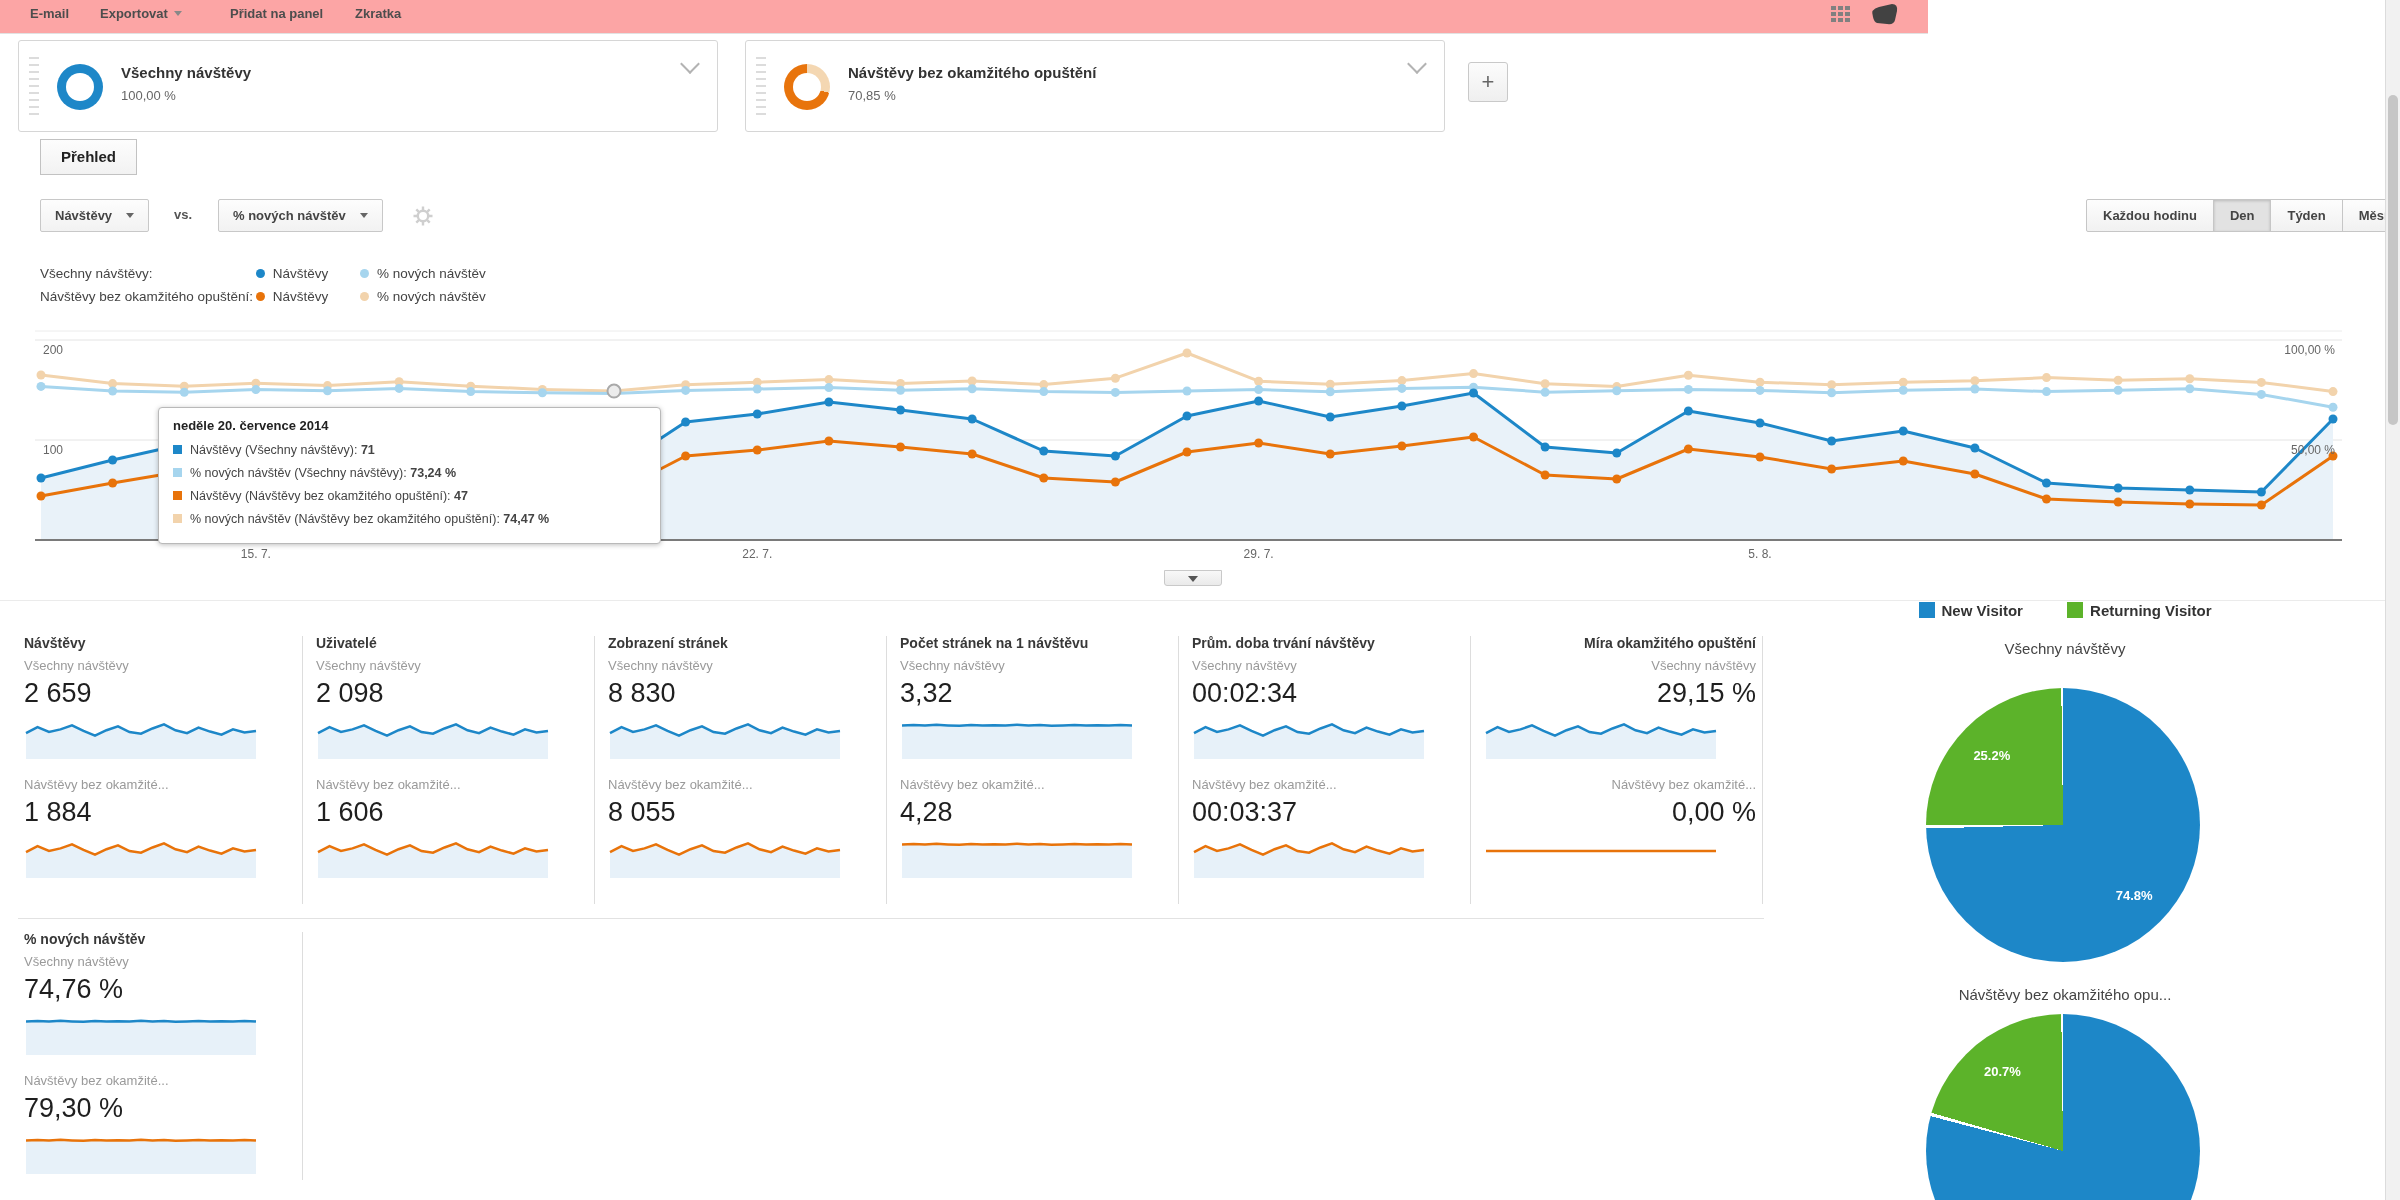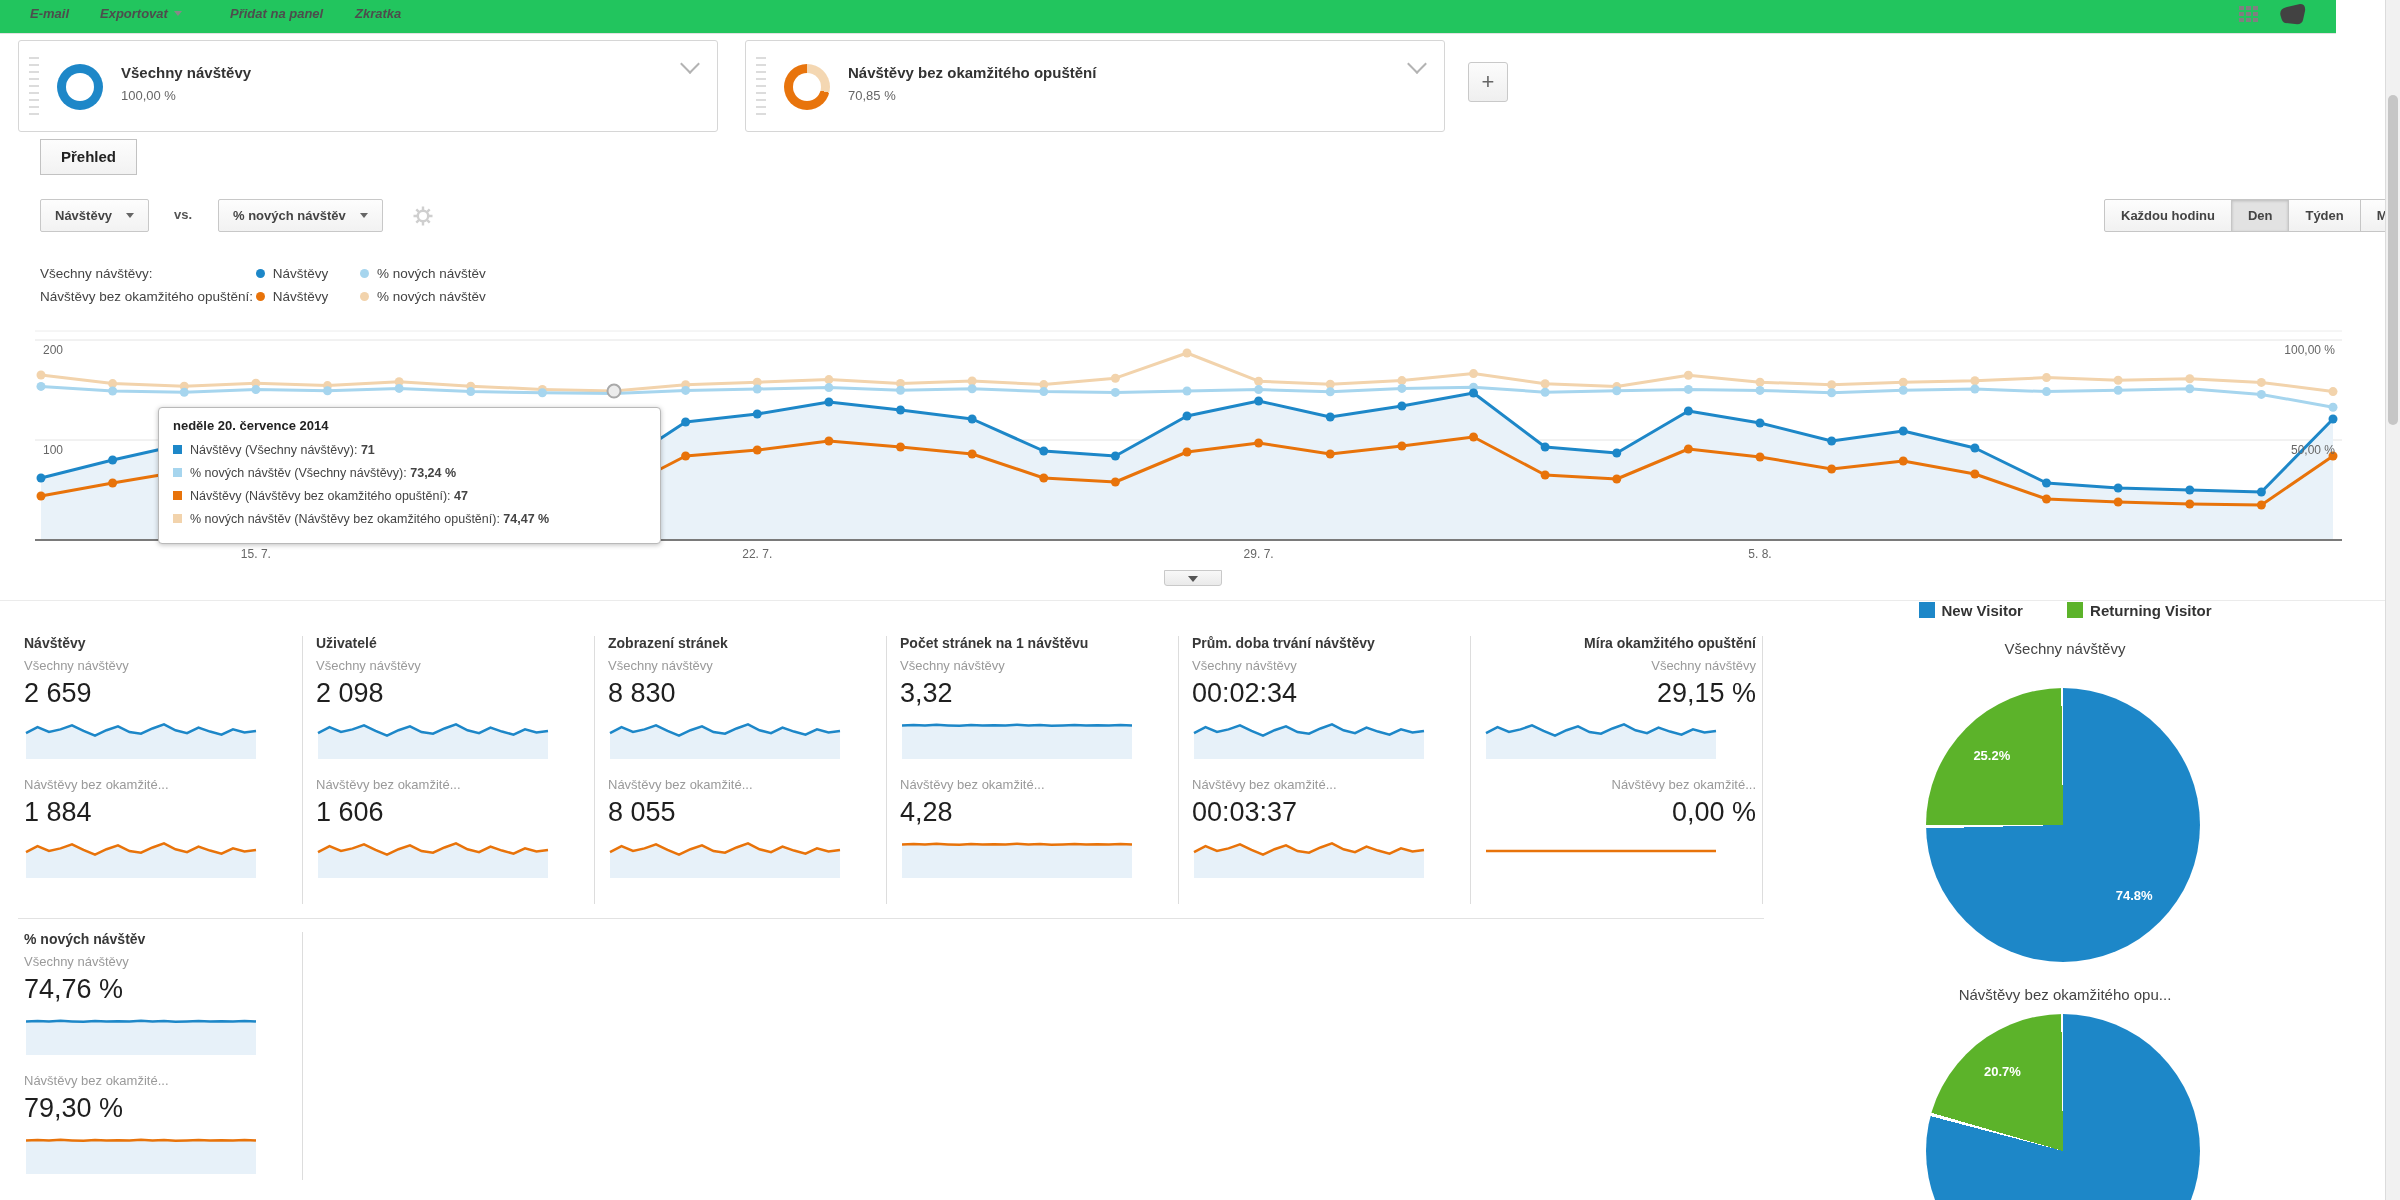--- a/index.html
+++ b/index.html
@@ -1,19 +1,19 @@
 <!DOCTYPE html>
 <html><head>
 <meta charset="utf-8">
 <style>
   html,body{margin:0;padding:0;}
   body{width:2400px;height:1200px;overflow:hidden;position:relative;background:#fff;
        font-family:"Liberation Sans",sans-serif;color:#333;}
   
-  .topbar{position:absolute;left:0;top:0;width:2336px;height:33px;background:#22c55e;border-bottom:1px solid #e2e2e2;font-style:italic;}
+  .topbar{position:absolute;left:0;top:0;width:1928px;height:33px;background:#fca5a5;border-bottom:1px solid #e2e2e2;}
   .tb-link{position:absolute;top:6px;font-size:13px;font-weight:bold;color:#4d4d4d;cursor:pointer;white-space:nowrap;}
   .caret-down{display:inline-block;width:0;height:0;border-left:4px solid transparent;border-right:4px solid transparent;border-top:5px solid #888;margin-left:6px;vertical-align:2px;}
   .tb-icons{position:absolute;right:28px;top:2px;display:flex;gap:14px;align-items:center;}
   
   .seg-card{position:absolute;top:40px;height:92px;width:700px;background:#fff;border:1px solid #d6d6d6;border-radius:3px;box-sizing:border-box;}
   .seg-handle{position:absolute;left:10px;top:16px;width:10px;height:60px;
       background:repeating-linear-gradient(to bottom,#dcdcdc 0 2px,transparent 2px 7px);}
   .seg-donut{position:absolute;left:38px;top:23px;width:46px;height:46px;border-radius:50%;}
   .donut-hole{position:absolute;left:9px;top:9px;width:28px;height:28px;background:#fff;border-radius:50%;}
   .seg-title{position:absolute;left:102px;top:23px;font-size:15px;font-weight:bold;color:#333;white-space:nowrap;}
@@ -26,21 +26,21 @@
       border:1px solid #c2c2c2;font-size:15px;font-weight:bold;color:#222;line-height:34px;box-sizing:border-box;}
   
   .dd{position:absolute;top:199px;height:33px;background:linear-gradient(#fdfdfd,#f2f2f2);border:1px solid #c8c8c8;border-radius:2px;
       font-size:13px;font-weight:bold;color:#444;line-height:31px;padding:0 14px;box-sizing:border-box;cursor:pointer;white-space:nowrap;}
   .dd .caret-down{border-top-color:#666;margin-left:14px;}
   .vs{position:absolute;left:174px;top:207px;font-size:13px;font-weight:bold;color:#555;}
   .gear{position:absolute;left:412px;top:205px;}
   .gran{position:absolute;top:199px;left:2086px;height:33px;display:flex;}
   .gran-btn{height:33px;line-height:31px;padding:0 16px;font-size:13px;font-weight:bold;color:#444;
       background:linear-gradient(#fdfdfd,#f1f1f1);border:1px solid #c6c6c6;margin-left:-1px;box-sizing:border-box;cursor:pointer;white-space:nowrap;}
-  .gran-btn:first-child{border-radius:2px 0 0 2px;margin-left:18px;}
+  .gran-btn:first-child{border-radius:2px 0 0 2px;margin-left:0;}
   .gran-btn:last-child{border-radius:0 2px 2px 0;}
   .gran-btn.active{background:#e2e2e2;box-shadow:inset 0 1px 3px rgba(0,0,0,.18);}
   
   .legend-row{position:absolute;left:40px;font-size:13.5px;color:#444;white-space:nowrap;}
   .lg-label{display:inline-block;width:212px;}
   .lg-item{margin-right:28px;}
   .dot{display:inline-block;width:9px;height:9px;border-radius:50%;margin-right:8px;}
   
   #main-chart{position:absolute;left:35px;top:330px;}
   .tooltip{position:absolute;left:158px;top:407px;width:503px;background:#fff;border:1px solid #b9b9b9;border-radius:4px;

